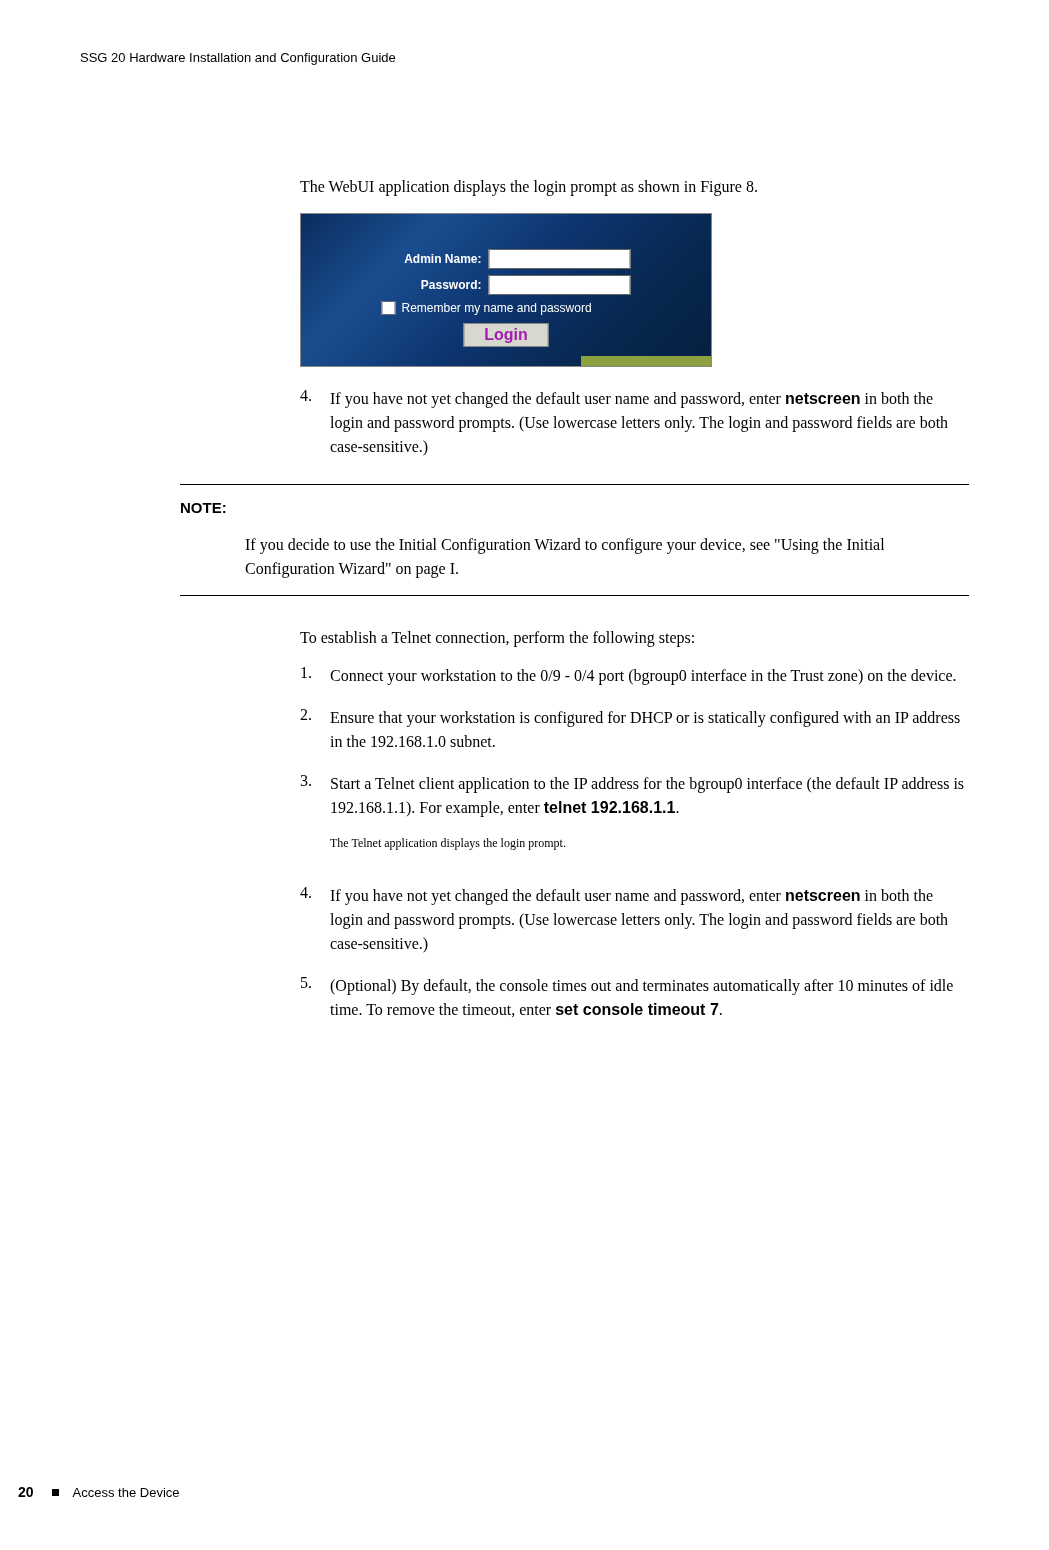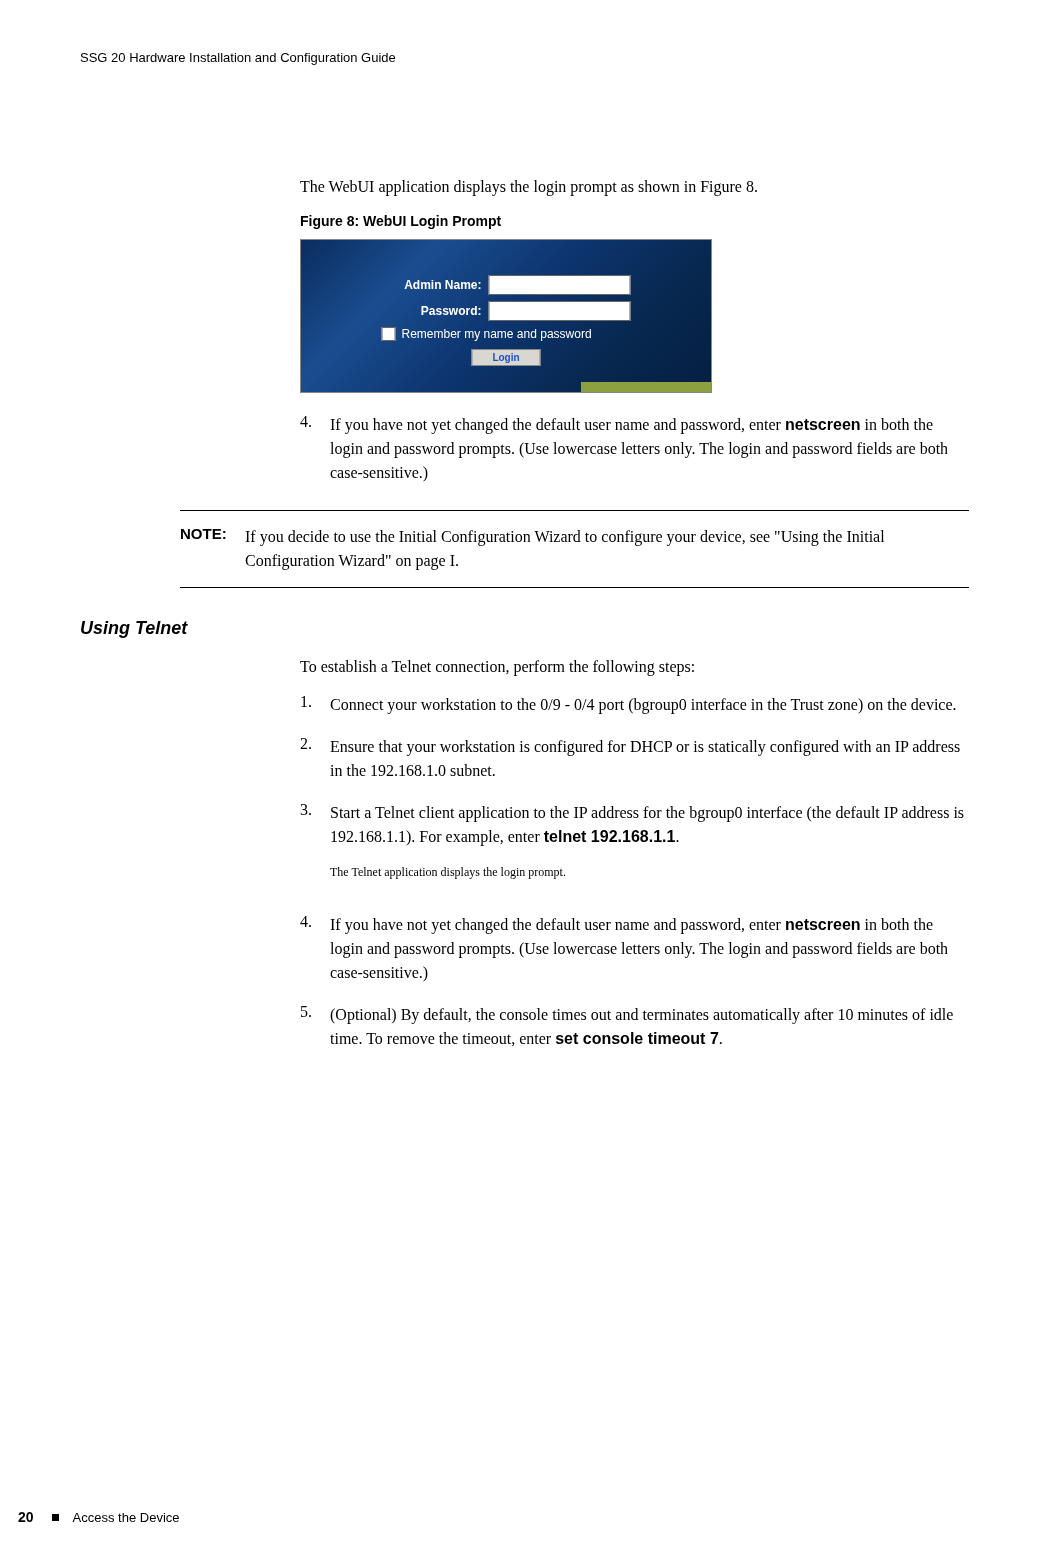--- a/index.html
+++ b/index.html
@@ -85,22 +85,22 @@
       margin-right: 6px;
     }
     .login-btn-row {
       display: flex;
       justify-content: center;
     }
     .login-btn {
       background: #d8d8d0;
       border: 1px solid #888;
       padding: 2px 20px;
-      font-size: 10px;
-      color: #1d4ed8;
+      font-size: 16px;
+      color: #a21caf;
     }
     .green-bar {
       position: absolute;
       bottom: 0;
       right: 0;
       width: 130px;
       height: 10px;
       background: #8ca040;
     }
     .numbered-item {
@@ -133,37 +133,38 @@
     .note-label {
       font-family: Arial, Helvetica, sans-serif;
       font-weight: bold;
       font-size: 15px;
       width: 65px;
       flex-shrink: 0;
     }
     .note-body {
       font-size: 16px;
       line-height: 1.5;
+      margin-top: 34px;
     }
     .section-heading {
       font-family: Arial, Helvetica, sans-serif;
       font-weight: bold;
       font-style: italic;
       font-size: 18px;
       margin-bottom: 16px;
     }
     .sub-para {
       margin-left: 30px;
       margin-top: 14px;
       margin-bottom: 14px;
       font-size: 12px;
     }
     .footer {
       position: absolute;
-      bottom: 25px;
+      bottom: 50px;
       left: 18px;
       font-family: Arial, Helvetica, sans-serif;
       font-size: 13px;
       display: flex;
       align-items: center;
     }
     .page-num {
       font-weight: bold;
       margin-right: 18px;
       font-size: 14px;
@@ -176,21 +177,20 @@
     }
   </style>
 </head>
 <body>
 
 <div class="page">
   <div class="header">SSG 20 Hardware Installation and Configuration Guide</div>
 
   <div class="content">
     <div class="body-text">The WebUI application displays the login prompt as shown in Figure 8.</div>
-    <div class="figure-caption">Figure 8:  WebUI Login Prompt</div>
 
     <div class="login-box">
       <div class="login-inner">
         <div class="login-row">
           <div class="login-label">Admin Name:</div>
           <div class="login-input"></div>
         </div>
         <div class="login-row">
           <div class="login-label">Password:</div>
           <div class="login-input"></div>
@@ -210,21 +210,20 @@
       <div class="num">4.</div>
       <div class="num-body"><span>If you have not yet changed the default user name and password, enter </span><span class="bold">netscreen</span><span> in both the login and password prompts. (Use lowercase letters only. The login and password fields are both case-sensitive.)</span></div>
     </div>
   </div>
 
   <div class="note-block">
     <div class="note-label">NOTE:</div>
     <div class="note-body">If you decide to use the Initial Configuration Wizard to configure your device, see "Using the Initial Configuration Wizard" on page I.</div>
   </div>
 
-  <div class="section-heading">Using Telnet</div>
 
   <div class="content">
     <div class="body-text">To establish a Telnet connection, perform the following steps:</div>
 
     <div class="numbered-item">
       <div class="num">1.</div>
       <div class="num-body">Connect your workstation to the 0/9 - 0/4 port (bgroup0 interface in the Trust zone) on the device.</div>
     </div>
 
     <div class="numbered-item">

